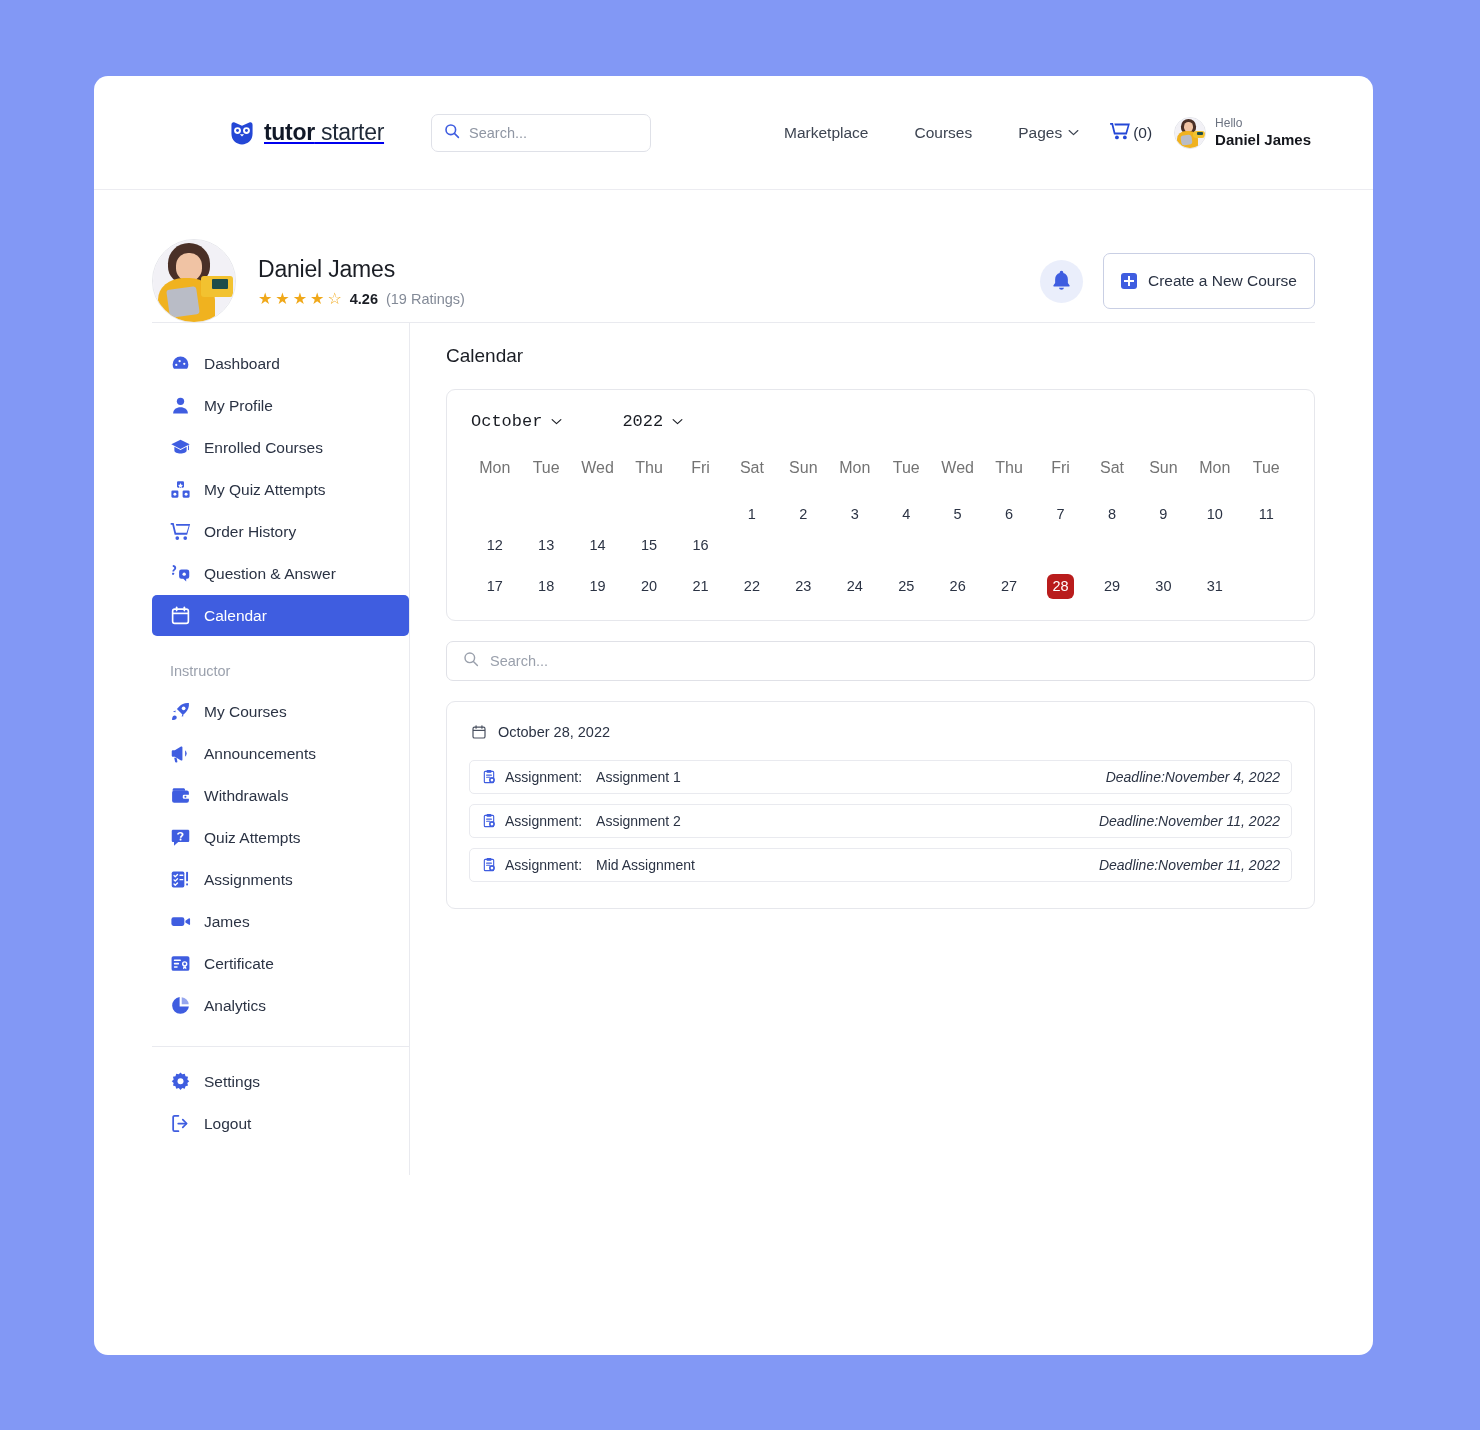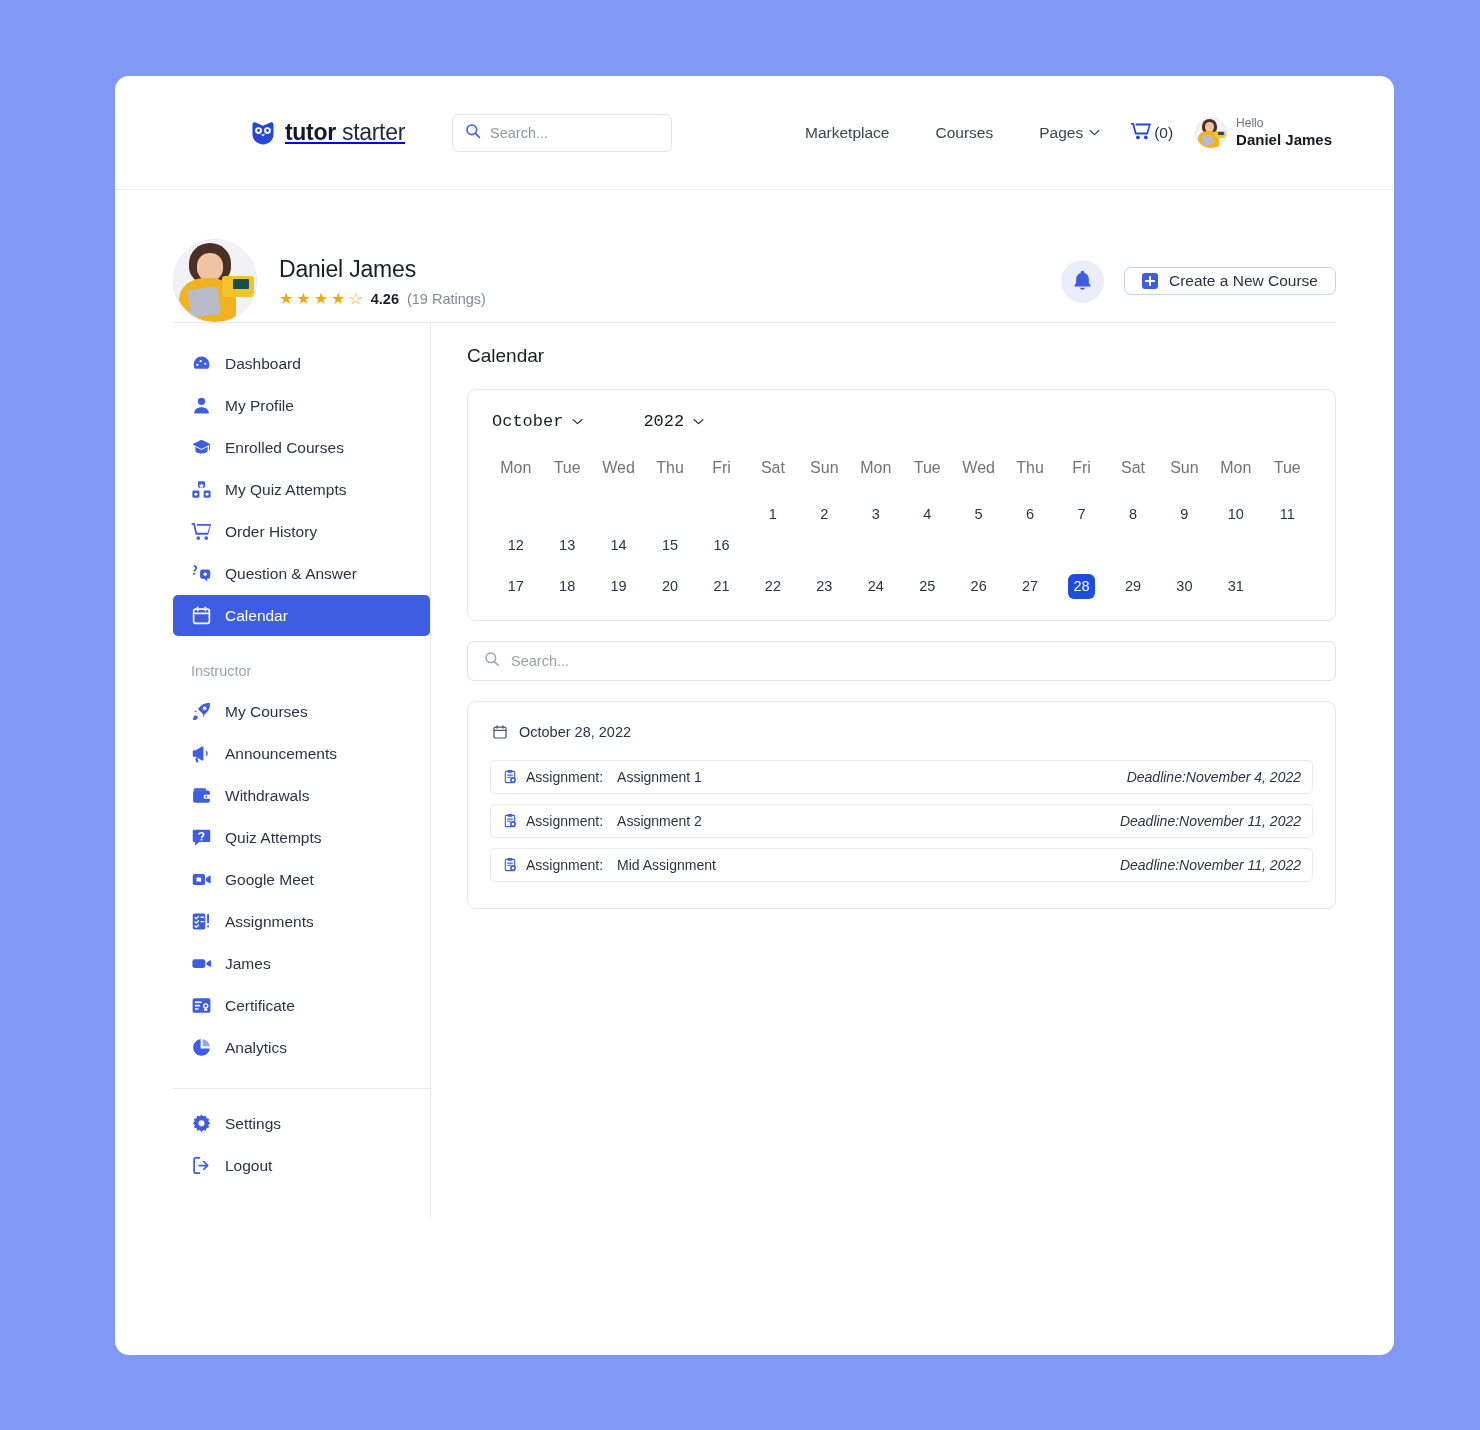--- a/index.html
+++ b/index.html
@@ -4,21 +4,21 @@
 <style>
   * { box-sizing: border-box; margin: 0; padding: 0; }
   html, body {
     width: 1480px; height: 1430px;
     background: #8298f5;
     font-family: "Liberation Sans", sans-serif;
     -webkit-font-smoothing: antialiased;
   }
   .page-card {
     position: absolute;
-    left: 115px; top: 76px;
+    left: 94px; top: 76px;
     width: 1279px; height: 1279px;
     background: #ffffff;
     border-radius: 14px;
     overflow: hidden;
   }
 
   
   .topbar {
     height: 114px;
     border-bottom: 1px solid #ececf1;
@@ -90,21 +90,21 @@
 
   .header-actions {
     margin-left: auto; display: flex; align-items: center; gap: 20px;
   }
   .bell-btn {
     width: 43px; height: 43px; border-radius: 50%;
     background: #eaeefb; display: flex; align-items: center; justify-content: center;
     border: none; cursor: pointer;
   }
   .new-course-btn {
-    height: 28px; padding: 0 17px;
+    height: 56px; padding: 0 17px;
     border: 1px solid #c9cfe4; border-radius: 7px;
     background: #fff; cursor: pointer;
     display: flex; align-items: center; gap: 11px;
     font-size: 15.5px; color: #2b3344;
     font-family: "Liberation Sans", sans-serif;
     white-space: nowrap;
   }
   .plus-sq {
     width: 16px; height: 16px; border-radius: 3px; background: #3f5de0;
     position: relative; flex: none;
@@ -158,21 +158,21 @@
     padding-bottom: 22px;
   }
   .cal-day {
     text-align: center; font-size: 14.5px; color: #2b3344;
     height: 31px; line-height: 31px; cursor: pointer;
   }
   .cal-day .pill {
     display: inline-block; min-width: 25px; height: 25px; line-height: 25px;
     border-radius: 6px; padding: 0 5px;
   }
-  .cal-day.selected .pill { background: #1d4ed8; color: #fff; }
+  .cal-day.selected .pill { background: #b91c1c; color: #fff; }
   .cal-row.days-2 { margin-top: 10px; }
 
   .main-search {
     margin-top: 20px; height: 40px;
     border: 1px solid #e0e1e7; border-radius: 7px;
     display: flex; align-items: center; gap: 11px; padding: 0 16px;
   }
   .main-search input {
     border: none; outline: none; background: transparent;
     font-size: 14.5px; color: #3d4451; width: 100%;
@@ -461,30 +461,20 @@
         <span>
           <svg class="side-icon" viewBox="0 0 24 24" fill="currentColor">
             <path d="M3.6 3h16.8c.9 0 1.6.7 1.6 1.6v11c0 .9-.7 1.6-1.6 1.6H9.4L4.6 21.4V17.2H3.6c-.9 0-1.6-.7-1.6-1.6v-11C2 3.7 2.7 3 3.6 3z"></path>
             <path d="M12 5.6c2.1 0 3.5 1.2 3.5 2.9 0 2-2.2 2.3-2.2 3.8h-2.1c0-2.2 2.1-2.5 2.1-3.8 0-.7-.6-1.2-1.6-1.2-.9 0-1.6.5-1.7 1.3H8C8.1 6.8 9.7 5.6 12 5.6z" fill="#fff"></path>
             <rect x="11" y="13.2" width="2.1" height="2.1" rx=".4" fill="#fff"></rect>
           </svg>
         </span>
         <span>Quiz Attempts</span>
       </a>
 
-      <a href="#" class="side-item">
-        <span>
-          <svg class="side-icon" viewBox="0 0 24 24" fill="currentColor">
-            <rect x="2" y="5.6" width="14" height="12.8" rx="2.2"></rect>
-            <path d="M17.2 10.4l4.2-2.8c.5-.3 1.1 0 1.1.6v7.6c0 .6-.6.9-1.1.6l-4.2-2.8z"></path>
-            <rect x="6.3" y="9.6" width="5.4" height="4.8" rx=".8" fill="#fff"></rect>
-          </svg>
-        </span>
-        <span>Google Meet</span>
-      </a>
 
       <a href="#" class="side-item">
         <span>
           <svg class="side-icon" viewBox="0 0 24 24" fill="currentColor">
             <rect x="2" y="2.8" width="14.4" height="18.4" rx="2"></rect>
             <path d="M4.6 7.4l1.4 1.4 2.6-2.6" stroke="#fff" stroke-width="1.5" fill="none" stroke-linecap="round" stroke-linejoin="round"></path>
             <path d="M4.6 12.4l1.4 1.4 2.6-2.6" stroke="#fff" stroke-width="1.5" fill="none" stroke-linecap="round" stroke-linejoin="round"></path>
             <path d="M4.6 17.2l1.4 1.4 2.6-2.6" stroke="#fff" stroke-width="1.5" fill="none" stroke-linecap="round" stroke-linejoin="round"></path>
             <rect x="10.8" y="6.4" width="4.4" height="1.5" rx=".6" fill="#fff"></rect>
             <rect x="10.8" y="11.4" width="4.4" height="1.5" rx=".6" fill="#fff"></rect>

